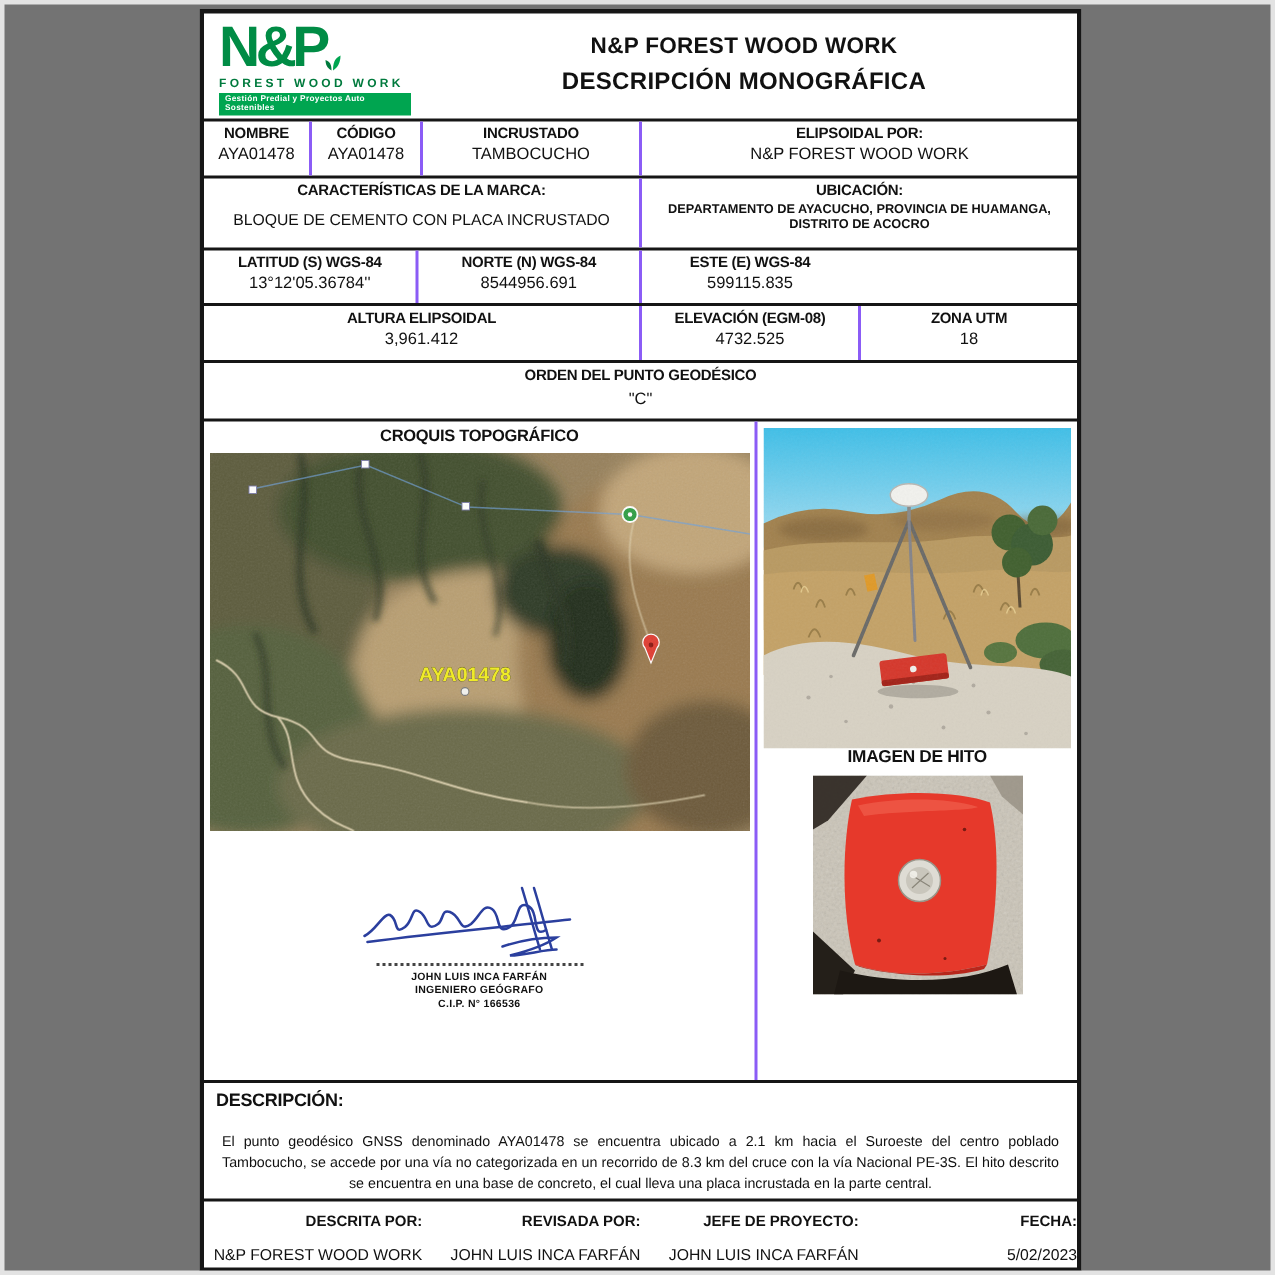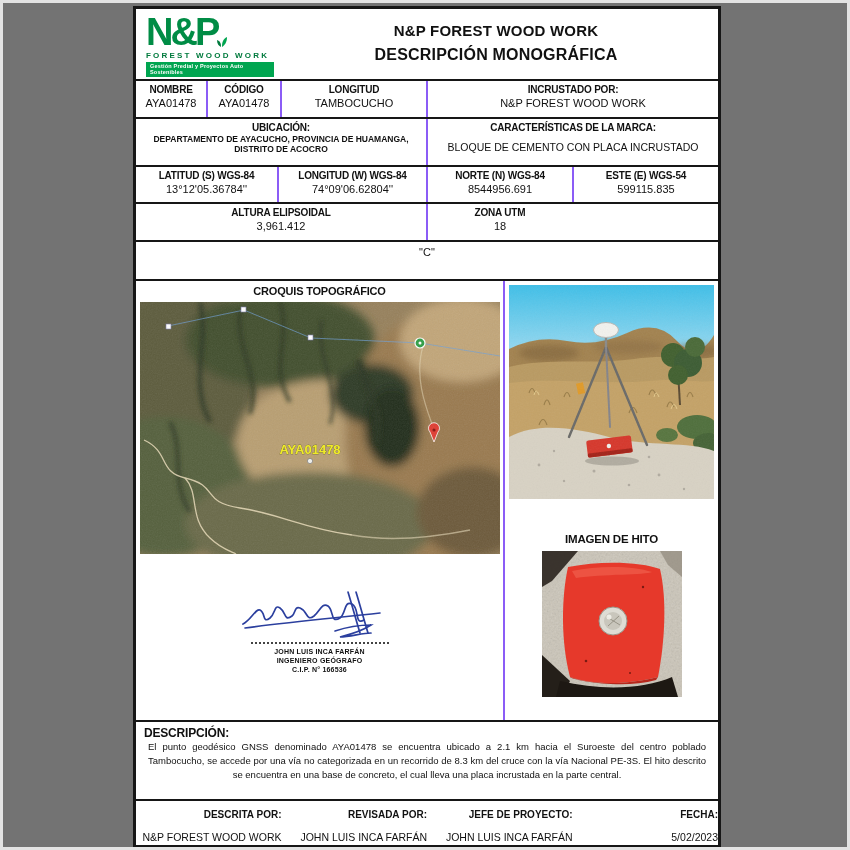--- a/index.html
+++ b/index.html
@@ -40,26 +40,26 @@
   .panel-title { font-weight:bold; font-size:11px; padding-top:4px; letter-spacing:-0.2px; }
   .panel-title.sm { font-size:10.5px; }
   .mapwrap { margin:5px auto 0; width:360px; }
   svg { display:block; }
 
   .sigblock { margin-top:28px; }
   .sig-svg { margin:0 auto; }
   .sig-line { width:138px; border-top:2px dotted #444; margin:2px auto 3px; }
   .sig-name, .sig-role, .sig-cip { font-size:7px; font-weight:bold; line-height:9px; letter-spacing:0.2px; }
 
-  .hito-title { font-weight:bold; font-size:11.5px; margin-top:34px; letter-spacing:-0.2px; }
+  .hito-title { font-weight:bold; font-size:11.5px; letter-spacing:-0.2px; }
 
   
   .desc { flex:0 0 79px; border-bottom:2px solid #161616; padding:4px 8px 0; }
   .desc-label { font-size:12px; font-weight:bold; letter-spacing:-0.2px; }
-  .desc-text { margin:0 4px 0; font-size:9.5px; line-height:1.45; text-align:justify; text-align-last:center; }
+  .desc-text { margin:15px 4px 0; font-size:9.5px; line-height:1.45; text-align:justify; text-align-last:center; }
 
   
   .footer { flex:1; display:grid; grid-template-columns:1fr 1fr 1fr 1fr; }
   .fcell { text-align:right; }
   .flbl { font-size:10px; font-weight:bold; margin-top:8px; }
   .fval { font-size:10.5px; margin-top:11px; }
 </style>
 </head>
 <body>
 
@@ -88,72 +88,73 @@
     <div class="row r1">
       <div class="cell">
         <div class="lbl">NOMBRE</div>
         <div class="val">AYA01478</div>
       </div>
       <div class="cell">
         <div class="lbl">CÓDIGO</div>
         <div class="val">AYA01478</div>
       </div>
       <div class="cell">
-        <div class="lbl">LONGITUD</div>
+        <div class="lbl">INCRUSTADO</div>
         <div class="val">TAMBOCUCHO</div>
       </div>
       <div class="cell">
-        <div class="lbl">INCRUSTADO POR:</div>
+        <div class="lbl">ELIPSOIDAL POR:</div>
         <div class="val">N&amp;P FOREST WOOD WORK</div>
       </div>
     </div>
 
     <div class="row r2">
+      <div class="cell">
+        <div class="lbl">CARACTERÍSTICAS DE LA MARCA:</div>
+        <div class="val">BLOQUE DE CEMENTO CON PLACA INCRUSTADO</div>
+      </div>
       <div class="cell">
         <div class="lbl">UBICACIÓN:</div>
         <div class="small">DEPARTAMENTO DE AYACUCHO, PROVINCIA DE HUAMANGA, DISTRITO DE ACOCRO</div>
       </div>
-      <div class="cell">
-        <div class="lbl">CARACTERÍSTICAS DE LA MARCA:</div>
-        <div class="val">BLOQUE DE CEMENTO CON PLACA INCRUSTADO</div>
-      </div>
     </div>
 
     <div class="row r3">
       <div class="cell">
         <div class="lbl">LATITUD (S) WGS-84</div>
         <div class="val">13°12'05.36784''</div>
       </div>
       <div class="cell">
-        <div class="lbl">LONGITUD (W) WGS-84</div>
-        <div class="val">74°09'06.62804''</div>
-      </div>
-      <div class="cell">
         <div class="lbl">NORTE (N) WGS-84</div>
         <div class="val">8544956.691</div>
       </div>
       <div class="cell">
-        <div class="lbl">ESTE (E) WGS-54</div>
+        <div class="lbl">ESTE (E) WGS-84</div>
         <div class="val">599115.835</div>
       </div>
     </div>
 
     <div class="row r4">
       <div class="cell">
         <div class="lbl">ALTURA ELIPSOIDAL</div>
         <div class="val">3,961.412</div>
       </div>
       <div class="cell">
+        <div class="lbl">ELEVACIÓN (EGM-08)</div>
+        <div class="val">4732.525</div>
+      </div>
+      <div class="cell">
         <div class="lbl">ZONA UTM</div>
         <div class="val">18</div>
       </div>
     </div>
 
     <div class="row r5">
       <div class="cell">
+        <div class="lbl">ORDEN DEL PUNTO GEODÉSICO</div>
         <div class="val">"C"</div>
       </div>
     </div>
 
     <div class="row panels">
 
       <div class="cell panel">
         <div class="panel-title">CROQUIS TOPOGRÁFICO</div>
         <div class="mapwrap">
           <svg width="360" height="252" viewBox="0 0 360 252">

